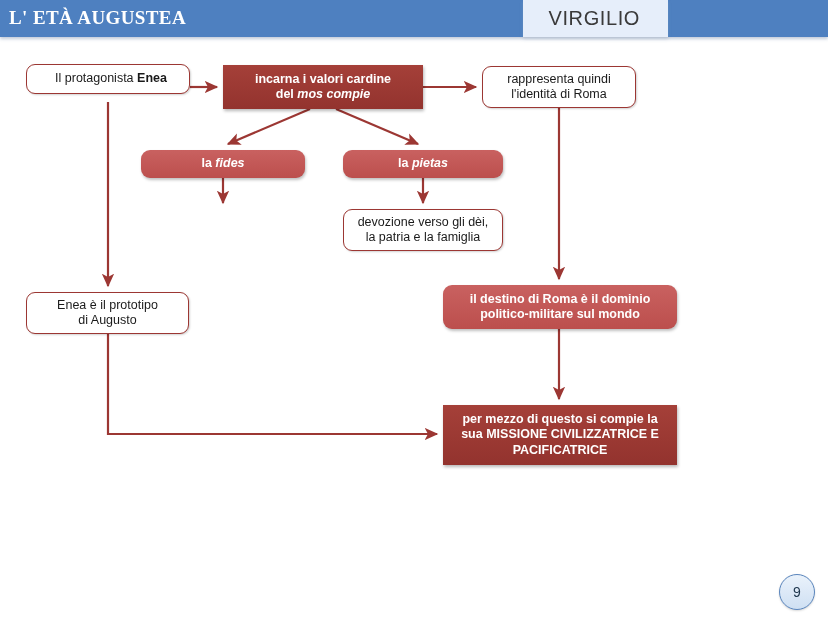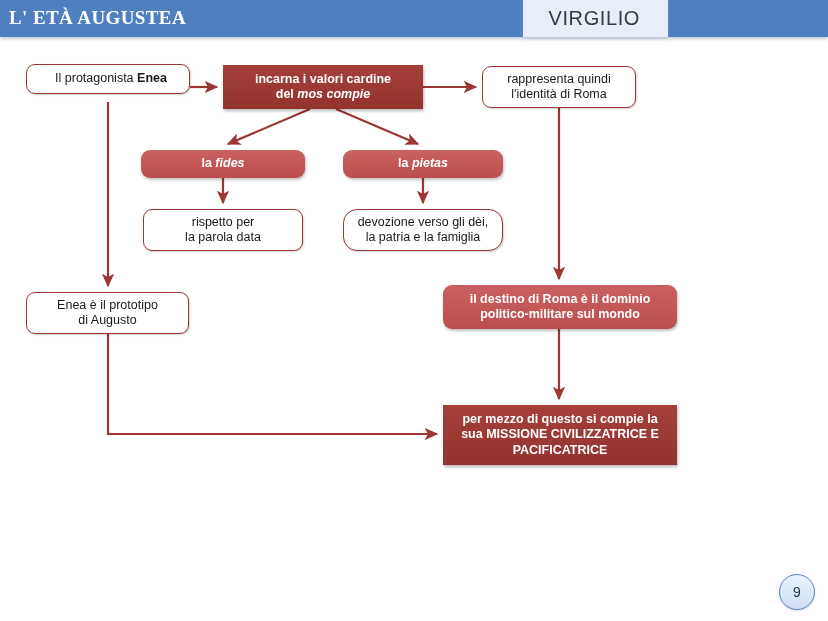--- a/index.html
+++ b/index.html
@@ -192,28 +192,22 @@
   </div>
 
   <div class="node fill-mid" style="left:141px; top:113px; width:164px; height:28px;">
     <span><span>la </span><span class="it">fides</span></span>
   </div>
 
   <div class="node fill-mid" style="left:343px; top:113px; width:160px; height:28px;">
     <span><span>la </span><span class="it">pietas</span></span>
   </div>
 
-  <div class="node outline" style="left:143px; top:172px; width:160px; height:42px;">
-    <span>
-      <span>rispetto per</span><br>
-      <span>la parola data</span>
-    </span>
-  </div>
-
-  <div class="node outline" style="left:343px; top:172px; width:160px; height:42px;border-radius:14px;">
+
+  <div class="node outline" style="left:343px; top:172px; width:160px; height:42px;">
     <span>
       <span>devozione verso gli dèi,</span><br>
       <span>la patria e la famiglia</span>
     </span>
   </div>
 
   <div class="node outline" style="left:26px; top:255px; width:163px; height:42px;">
     <span>
       <span>Enea è il prototipo</span><br>
       <span>di Augusto</span>

